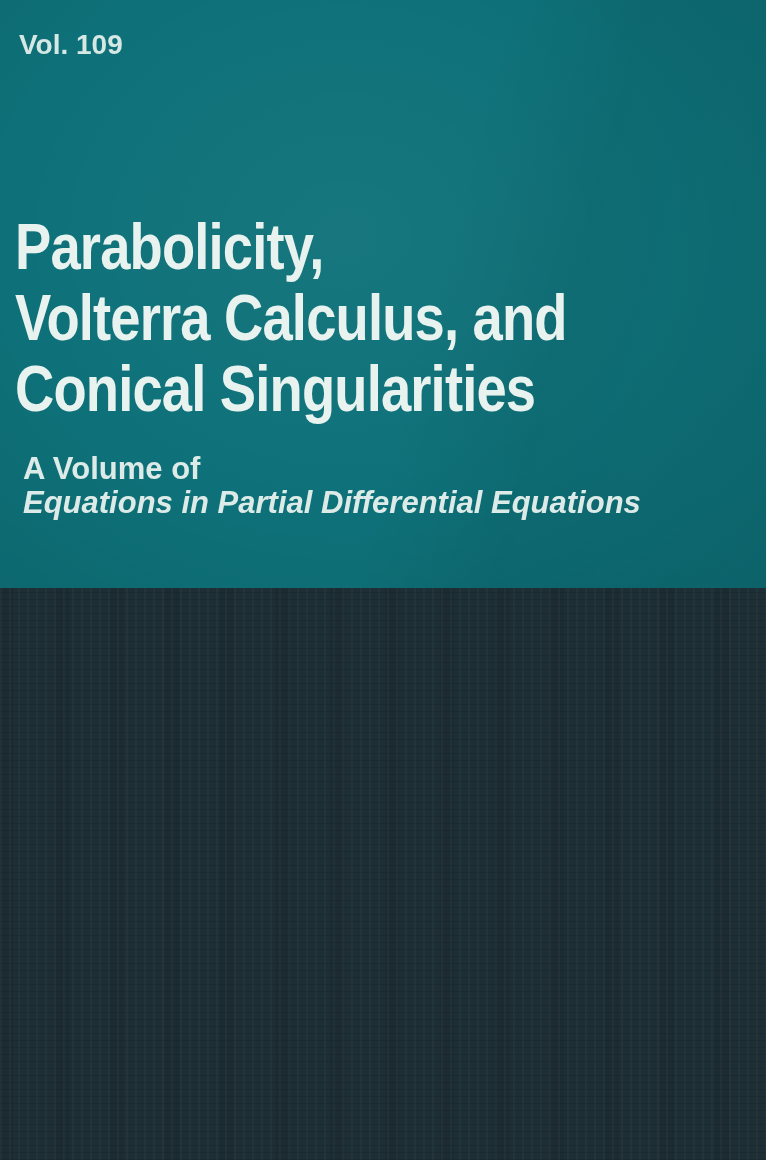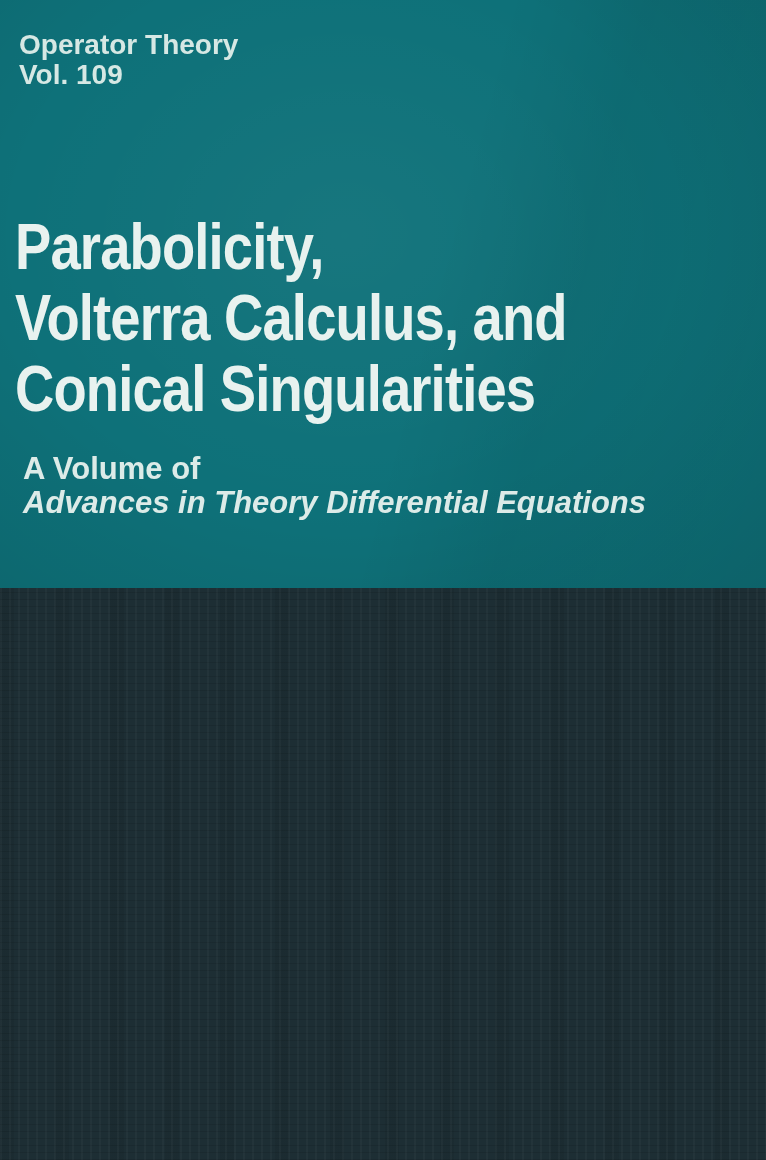--- a/index.html
+++ b/index.html
@@ -77,33 +77,32 @@
   .subtitle .italic { font-style: italic; }
 </style>
 </head>
 <body>
 
 <div class="cover">
 
   <div class="teal-panel">
 
     <div class="series">
-      <div>Operator Theory</div>
       <div>Vol. 109</div>
     </div>
 
     <h1 class="title">
       <span class="tline">Parabolicity,</span>
       <span class="tline">Volterra Calculus, and</span>
       <span class="tline">Conical Singularities</span>
     </h1>
 
     <div class="subtitle">
       <div>A Volume of</div>
-      <div class="italic">Advances in Theory Differential Equations</div>
+      <div class="italic">Equations in Partial Differential Equations</div>
     </div>
 
   </div>
 
   <div class="dark-panel">
 
     
 
     
 

